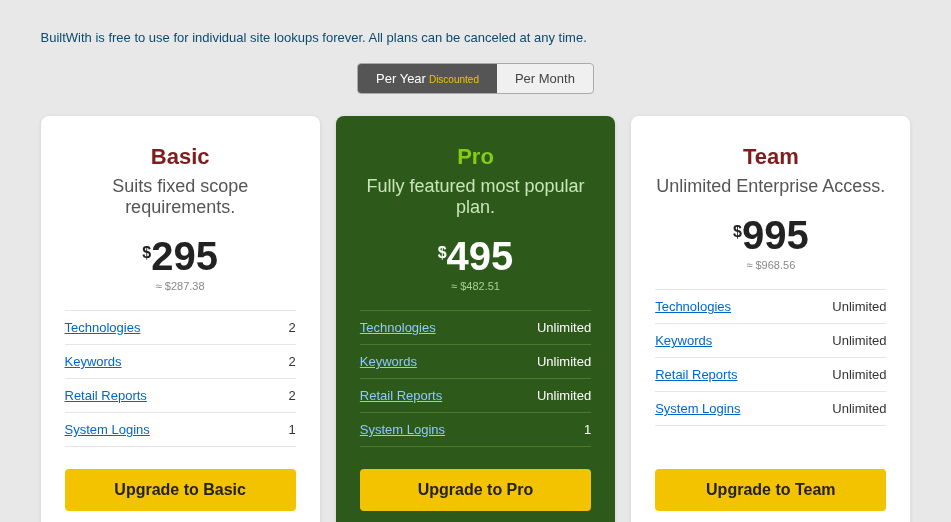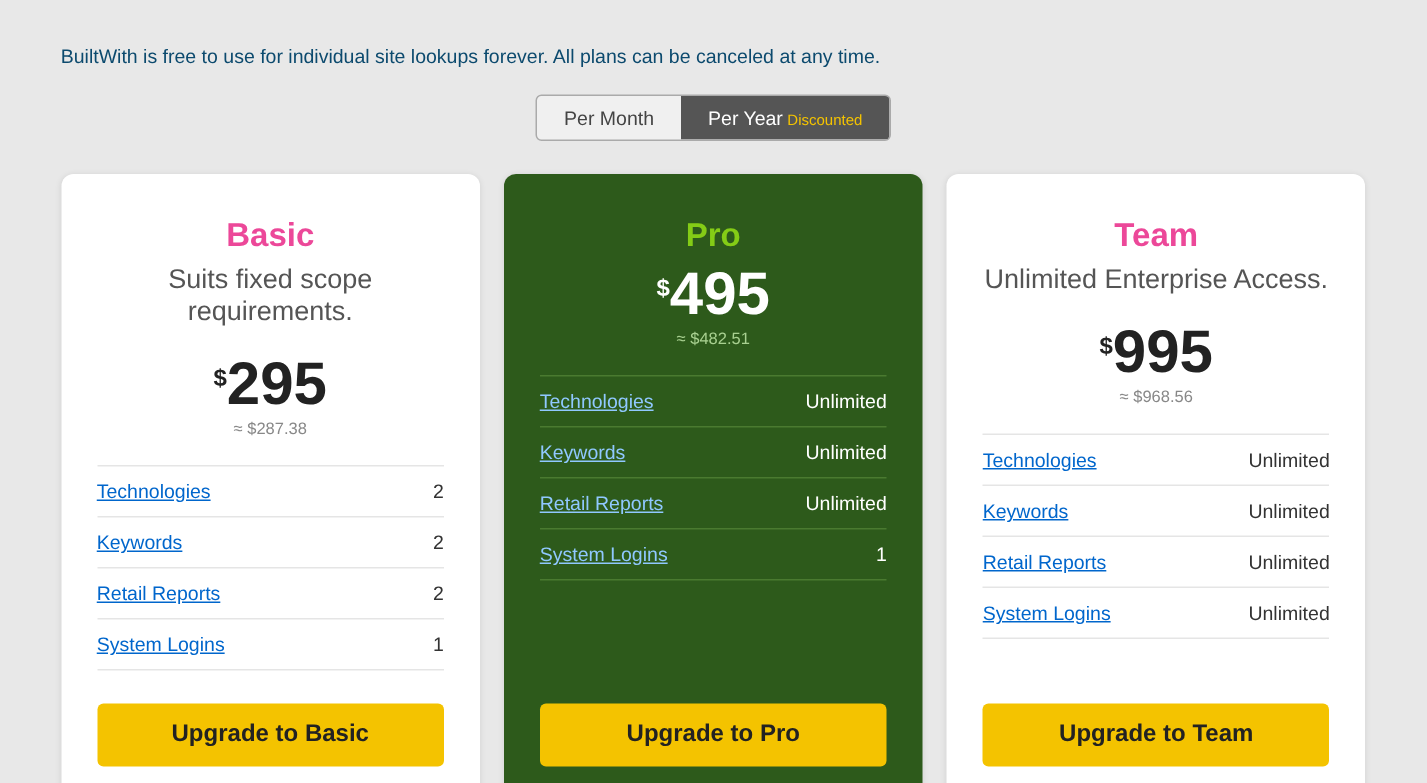--- a/index.html
+++ b/index.html
@@ -73,21 +73,21 @@
       align-items: center;
       box-shadow: 0 1px 4px rgba(0,0,0,0.1);
     }
     .plan-card.featured {
       background: #2d5a1b;
       color: #fff;
     }
     .plan-name {
       font-size: 22px;
       font-weight: 600;
-      color: #ec4899;
+      color: #7f1d1d;
       margin-bottom: 6px;
     }
     .plan-card.featured .plan-name {
       color: #84cc16;
     }
     .plan-description {
       font-size: 18px;
       color: #555;
       text-align: center;
       margin-bottom: 18px;
@@ -175,25 +175,25 @@
     }
   </style>
 </head>
 <body>
 
 <div class="page-header">
   <p class="page-subtitle">BuiltWith is free to use for individual site lookups forever. All plans can be canceled at any time.</p>
 </div>
 
 <div class="billing-toggle">
+  <button class="billing-btn active">
+    <span>Per Year</span><span class="discounted-badge">Discounted</span>
+  </button>
   <button class="billing-btn">
     <span>Per Month</span>
-  </button>
-  <button class="billing-btn active">
-    <span>Per Year</span><span class="discounted-badge">Discounted</span>
   </button>
 </div>
 
 <div class="plans-container" id="plans-container">
 <div class="plan-card">
       <div class="plan-name">Basic</div>
       <div class="plan-description">Suits fixed scope requirements.</div>
       <div class="price-container">
         <span class="price-dollar">$</span>
         <span class="price-amount">295</span>
@@ -219,20 +219,21 @@
           <div class="feature-row">
             <span class="feature-name">System Logins</span>
             <span class="feature-value">1</span>
           </div>
 
       </div>
       <button class="upgrade-btn">Upgrade to Basic</button>
     </div>
     <div class="plan-card featured">
       <div class="plan-name">Pro</div>
+      <div class="plan-description">Fully featured most popular plan.</div>
       <div class="price-container">
         <span class="price-dollar">$</span>
         <span class="price-amount">495</span>
       </div>
       <div class="price-equivalent">≈ $482.51</div>
       <div class="features-list">
 
           <div class="feature-row">
             <span class="feature-name">Technologies</span>
             <span class="feature-value">Unlimited</span>

